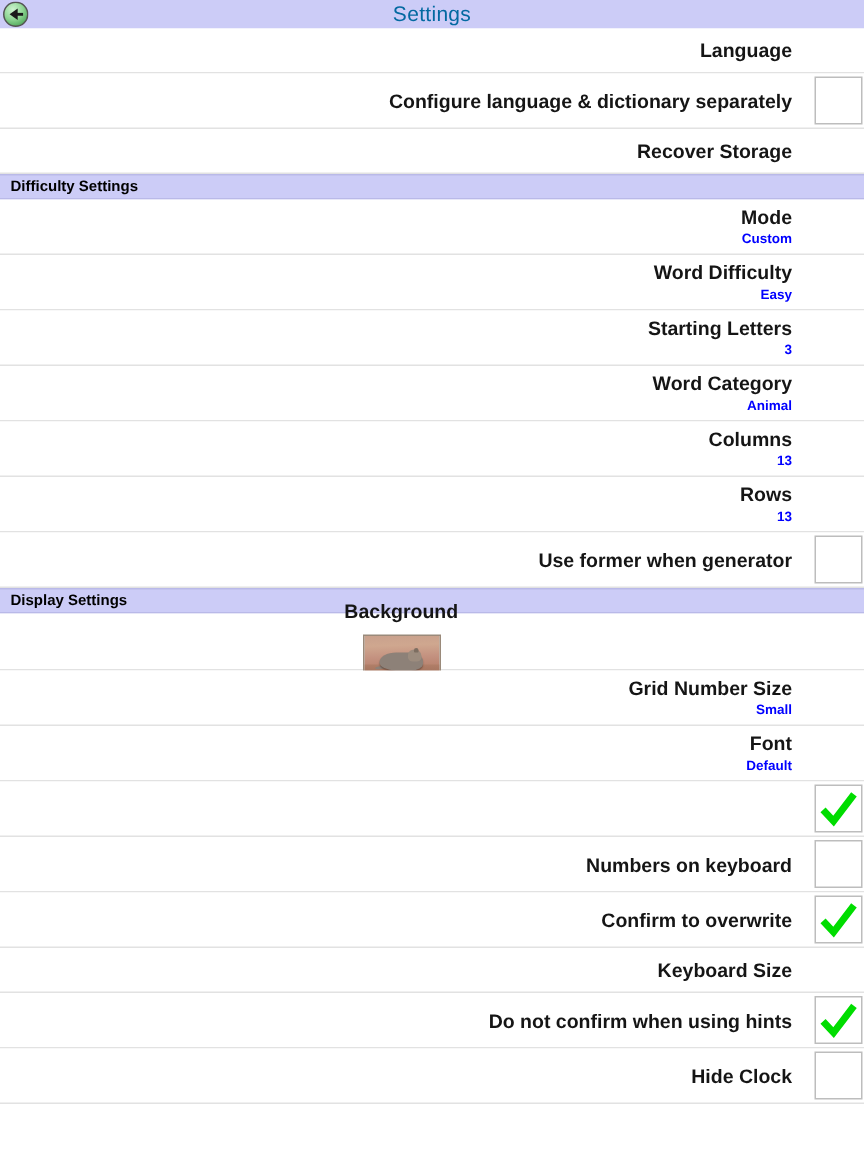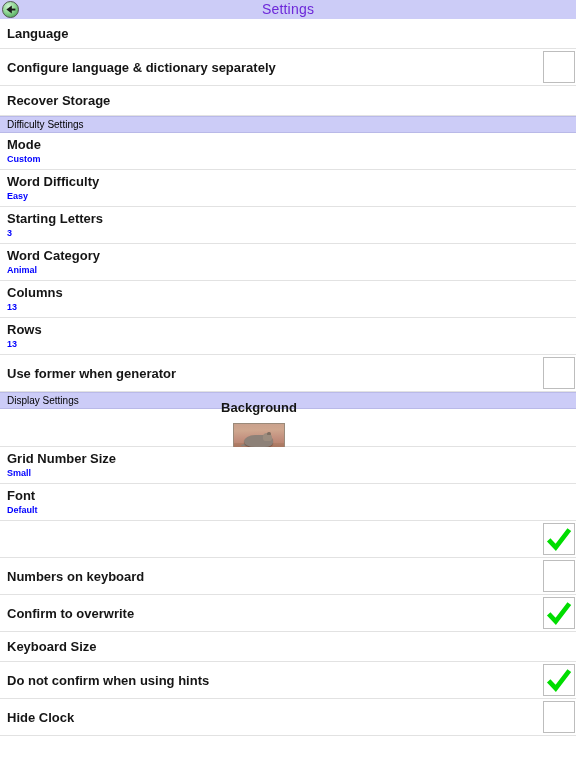--- a/index.html
+++ b/index.html
@@ -19,21 +19,21 @@
     position: relative;
     height: 19px;
     background: #ccccf7;
     display: flex;
     align-items: center;
     justify-content: center;
   }
   #titlebar .title {
     font-size: 14px;
     font-weight: 400;
-    color: #6d28d9;
+    color: #0369a1;
     letter-spacing: 0.2px;
     line-height: 19px;
   }
   #back-btn {
     position: absolute;
     left: 2px;
     top: 1px;
     width: 17px;
     height: 17px;
     display: block;
@@ -41,34 +41,35 @@
   }
 
   
   .section-header {
     background: #ccccf7;
     height: 17px;
     display: flex;
     align-items: center;
     padding: 0 0 0 7px;
     font-size: 10px;
-    font-weight: normal;
+    font-weight: bold;
     color: #000000;
     border-top: 1px solid #b9b9e8;
     border-bottom: 1px solid #b9b9e8;
   }
 
   .row {
     position: relative;
     border-bottom: 1px solid #e2e2e2;
     background: #ffffff;
-    padding: 0 65px 0 7px;
+    padding: 0 48px 0 7px;
     display: flex;
     flex-direction: column;
     justify-content: center;
+    text-align: right;
   }
   .row.plain   { height: 30px; }
   .row.value   { height: 37px; justify-content: center; }
   .row.toggle  { height: 37px; }
   .row.image   { height: 38px; }
 
   .row .label {
     font-size: 13px;
     font-weight: bold;
     color: #151515;

